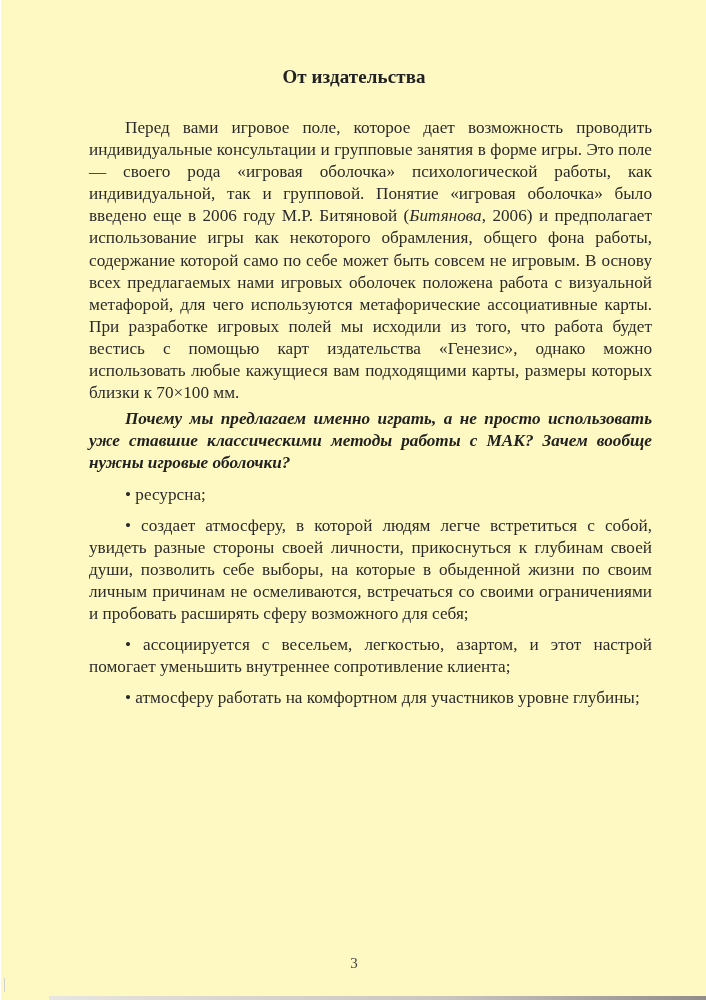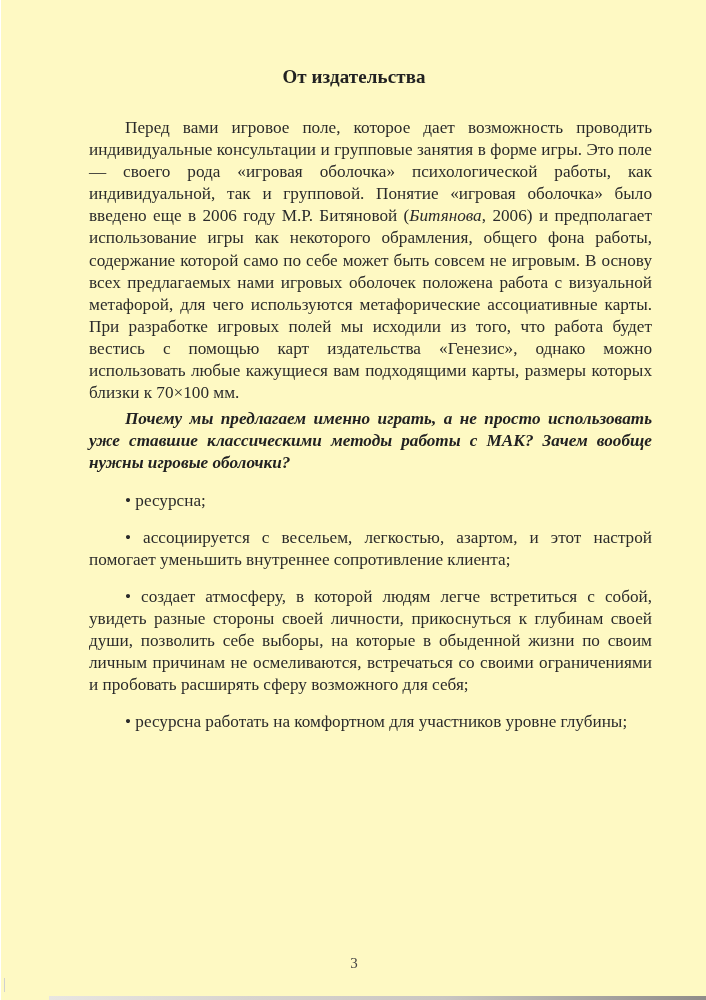--- a/index.html
+++ b/index.html
@@ -49,21 +49,21 @@
     }
     .column p.gap {
       margin-top: 4px;
     }
     .column p.question {
       font-style: italic;
       font-weight: bold;
       color: #222;
     }
     .column p.bullet {
-      margin-top: 15px;
+      margin-top: 9px;
     }
     .column em {
       font-style: italic;
     }
     .page-number {
       position: absolute;
       top: 955px;
       left: 0;
       width: 706px;
       text-align: center;
@@ -94,22 +94,22 @@
 
   <div class="title">От издательства</div>
 
   <div class="column">
     <p><span>Перед вами игровое поле, которое дает возможность проводить индивидуальные консультации и групповые занятия в форме игры. Это поле — своего рода «игровая оболочка» психологической работы, как индивидуальной, так и групповой. Понятие «игровая оболочка» было введено еще в 2006 году М.Р. Битяновой (</span><em>Битянова</em><span>, 2006) и предполагает использование игры как некоторого обрамления, общего фона работы, содержание которой само по себе может быть совсем не игровым. В основу всех предлагаемых нами игровых оболочек положена работа с визуальной метафорой, для чего используются метафорические ассоциативные карты. При разработке игровых полей мы исходили из того, что работа будет вестись с помощью карт издательства «Генезис», однако можно использовать любые кажущиеся вам подходящими карты, размеры которых близки к 70×100 мм.</span></p>
 
     <p class="question gap">Почему мы предлагаем именно играть, а не просто использовать уже ставшие классическими методы работы с МАК? Зачем вообще нужны игровые оболочки?</p>
 
 
     <p class="bullet">• ресурсна;</p>
+    <p class="bullet">• создает атмосферу, в которой людям легче встретиться с собой, увидеть разные стороны своей личности, прикоснуться к глубинам своей души, позволить себе выборы, на которые в обыденной жизни по своим личным причинам не осмеливаются, встречаться со своими ограничениями и пробовать расширять сферу возможного для себя;</p>
     <p class="bullet">• ассоциируется с весельем, легкостью, азартом, и этот настрой помогает уменьшить внутреннее сопротивление клиента;</p>
-    <p class="bullet">• создает атмосферу, в которой людям легче встретиться с собой, увидеть разные стороны своей личности, прикоснуться к глубинам своей души, позволить себе выборы, на которые в обыденной жизни по своим личным причинам не осмеливаются, встречаться со своими ограничениями и пробовать расширять сферу возможного для себя;</p>
-    <p class="bullet">• ресурсна работать на комфортном для участников уровне глубины;</p>
+    <p class="bullet">• атмосферу работать на комфортном для участников уровне глубины;</p>
   </div>
 
   <div class="page-number">3</div>
 
   <div class="scan-mark"></div>
   <div class="scan-edge"></div>
 </div>
 
 </body></html>

